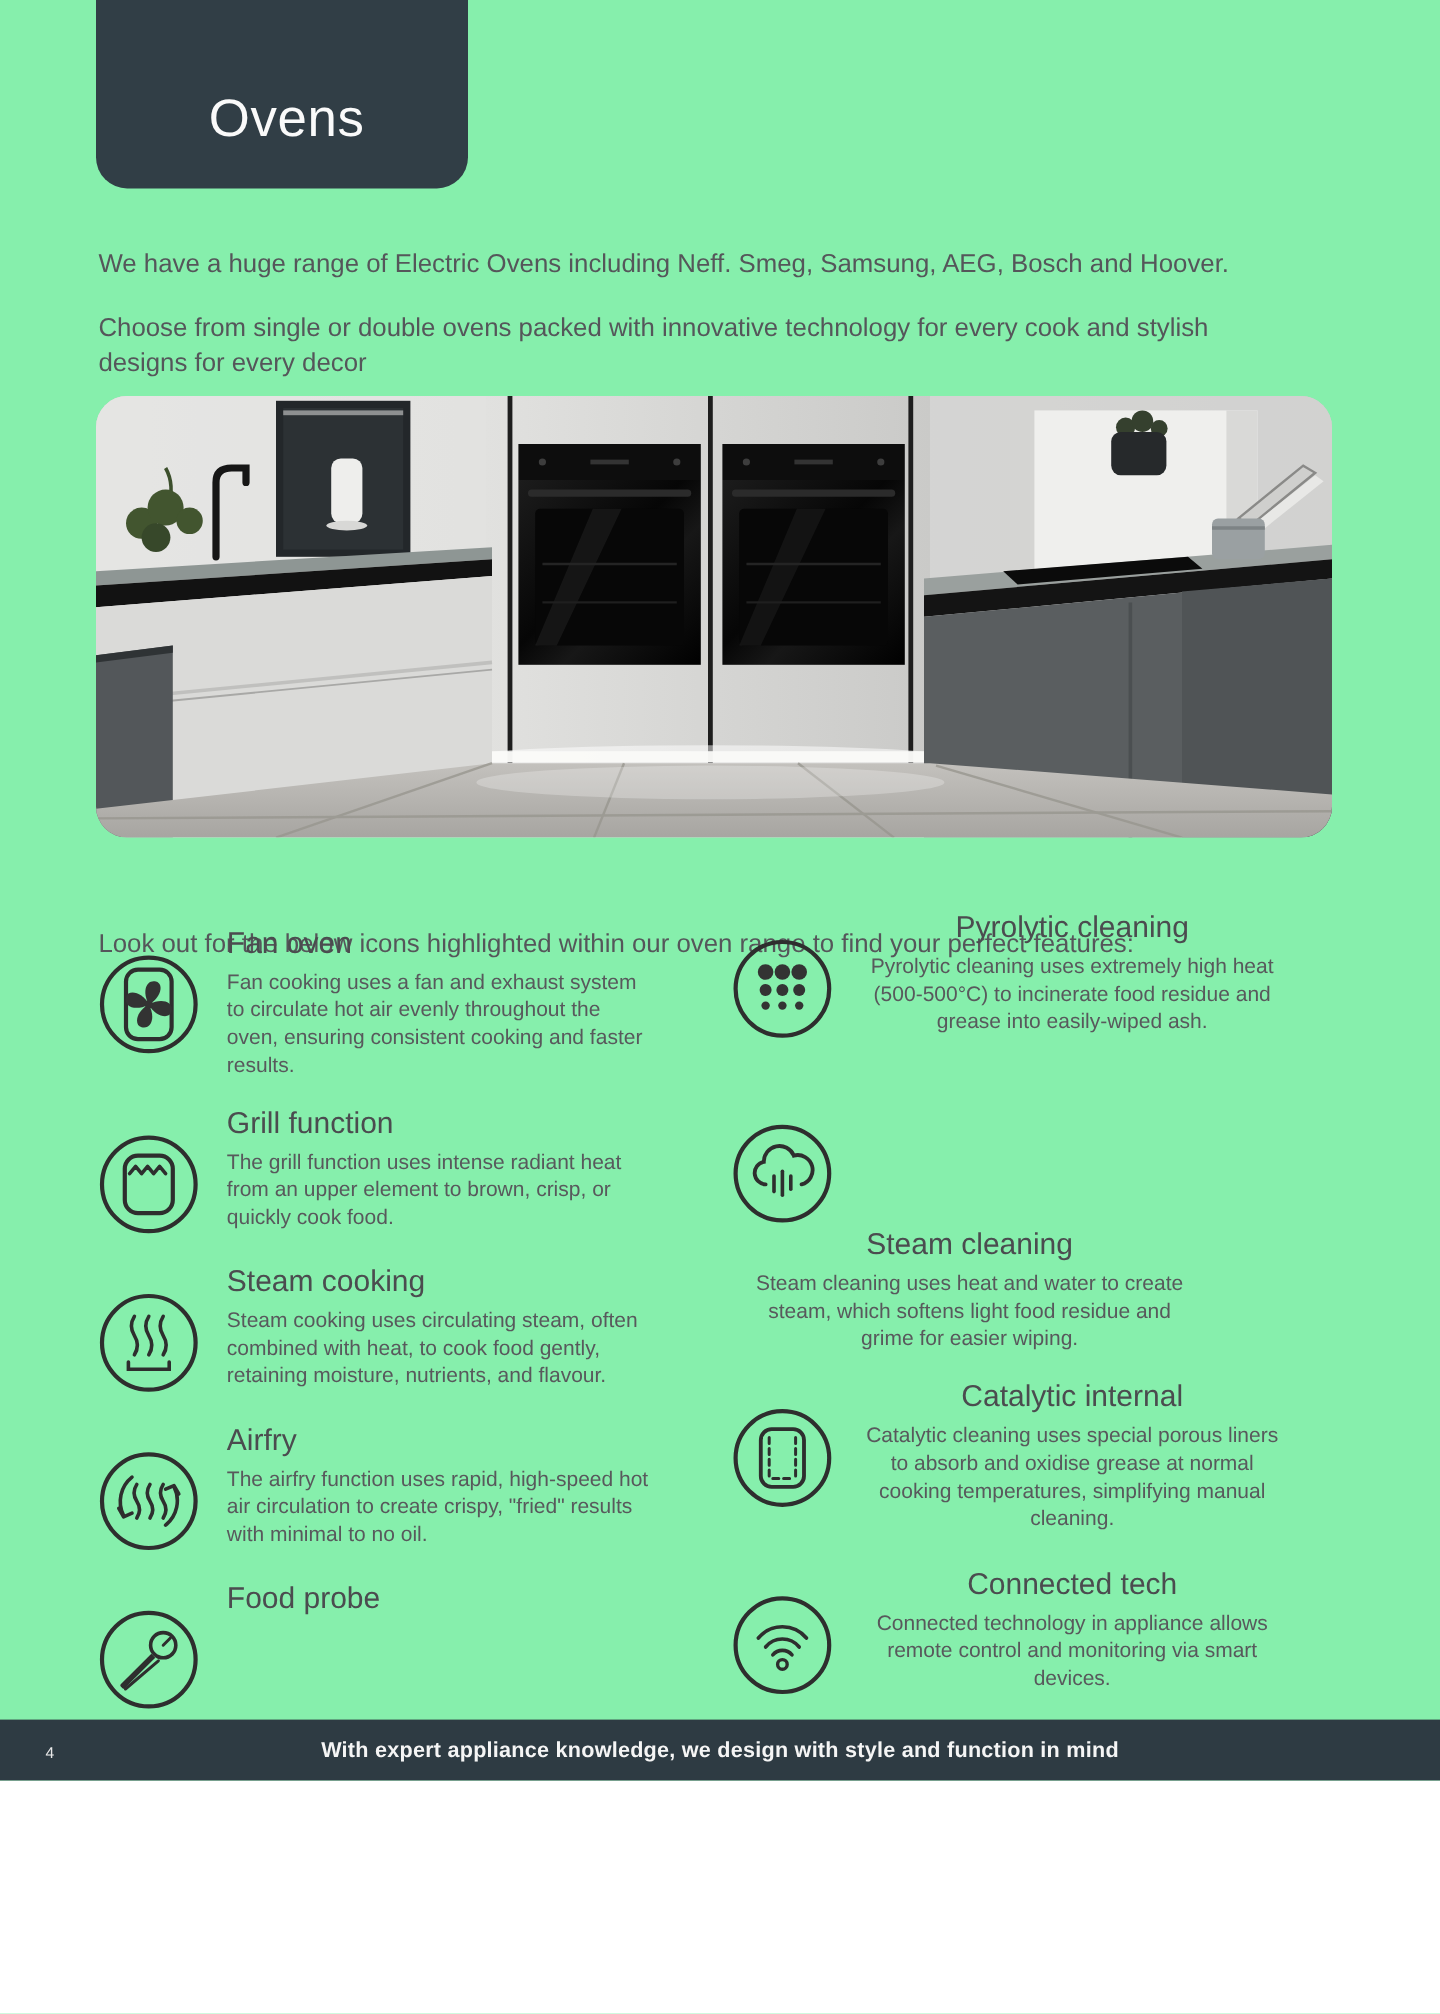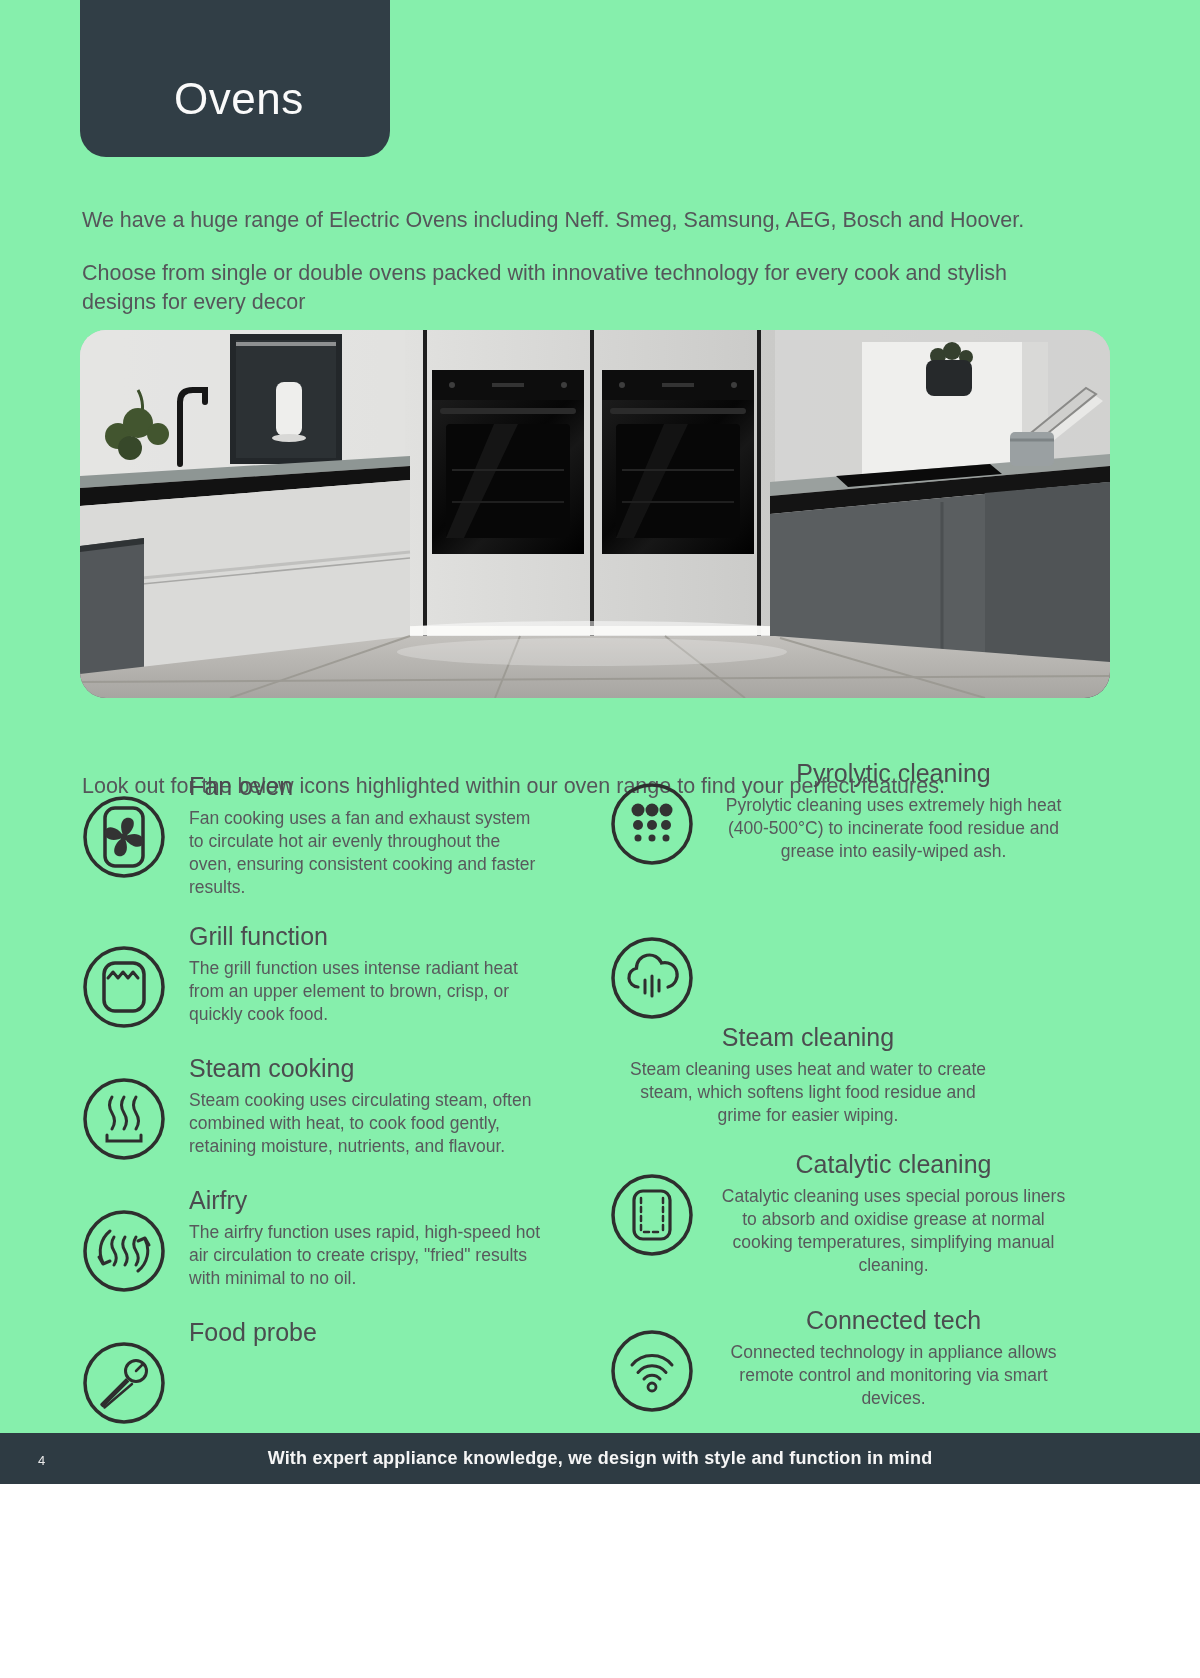--- a/index.html
+++ b/index.html
@@ -309,21 +309,21 @@
                 <circle cx="44" cy="45" r="5"></circle>
                 <circle cx="58" cy="45" r="5"></circle>
               <circle cx="30" cy="58" r="3.5"></circle>
                 <circle cx="44" cy="58" r="3.5"></circle>
                 <circle cx="58" cy="58" r="3.5"></circle>
             </g>
           </svg>
         </span>
         <div class="ftext">
           <div class="ftitle">Pyrolytic cleaning</div>
-          <div class="fdesc">Pyrolytic cleaning uses extremely high heat (400-500°C) to incinerate food residue and grease into easily-wiped ash.</div>
+          <div class="fdesc">Pyrolytic cleaning uses extremely high heat (500-500°C) to incinerate food residue and grease into easily-wiped ash.</div>
         </div>
       </div>
 
       <div class="feature mb-sm">
         <span class="ficon">
           <svg class="icon-svg" viewBox="0 0 88 88" fill="none" stroke="#2e2e2e">
             <circle cx="44" cy="44" r="39" stroke-width="3.5"></circle>
             <path d="M30 53 A9.5 9.5 0 0 1 28.5 34.2 A13 13 0 0 1 53.5 29 A10 10 0 0 1 60 53" stroke-width="3.2" stroke-linecap="round"></path>
             <g stroke-width="3" stroke-linecap="round">
               <line x1="37" y1="46" x2="37" y2="59"></line>
@@ -344,21 +344,21 @@
             <circle cx="44" cy="44" r="39" stroke-width="3.5"></circle>
             <rect x="26" y="20" width="36" height="48" rx="9" stroke-width="3.2"></rect>
             <g stroke-width="2.5" stroke-dasharray="5 4" stroke-linecap="round">
               <line x1="33" y1="27" x2="33" y2="61"></line>
               <line x1="55" y1="27" x2="55" y2="61"></line>
               <line x1="36" y1="61" x2="52" y2="61"></line>
             </g>
           </svg>
         </span>
         <div class="ftext">
-          <div class="ftitle">Catalytic cleaning</div>
+          <div class="ftitle">Catalytic internal</div>
           <div class="fdesc">Catalytic cleaning uses special porous liners to absorb and oxidise grease at normal cooking temperatures, simplifying manual cleaning.</div>
         </div>
       </div>
 
       <div class="feature">
         <span class="ficon">
           <svg class="icon-svg" viewBox="0 0 88 88" fill="none" stroke="#2e2e2e">
             <circle cx="44" cy="44" r="39" stroke-width="3.5"></circle>
             <g stroke-width="3" stroke-linecap="round">
               <path d="M24 38 A26 26 0 0 1 64 38"></path>

